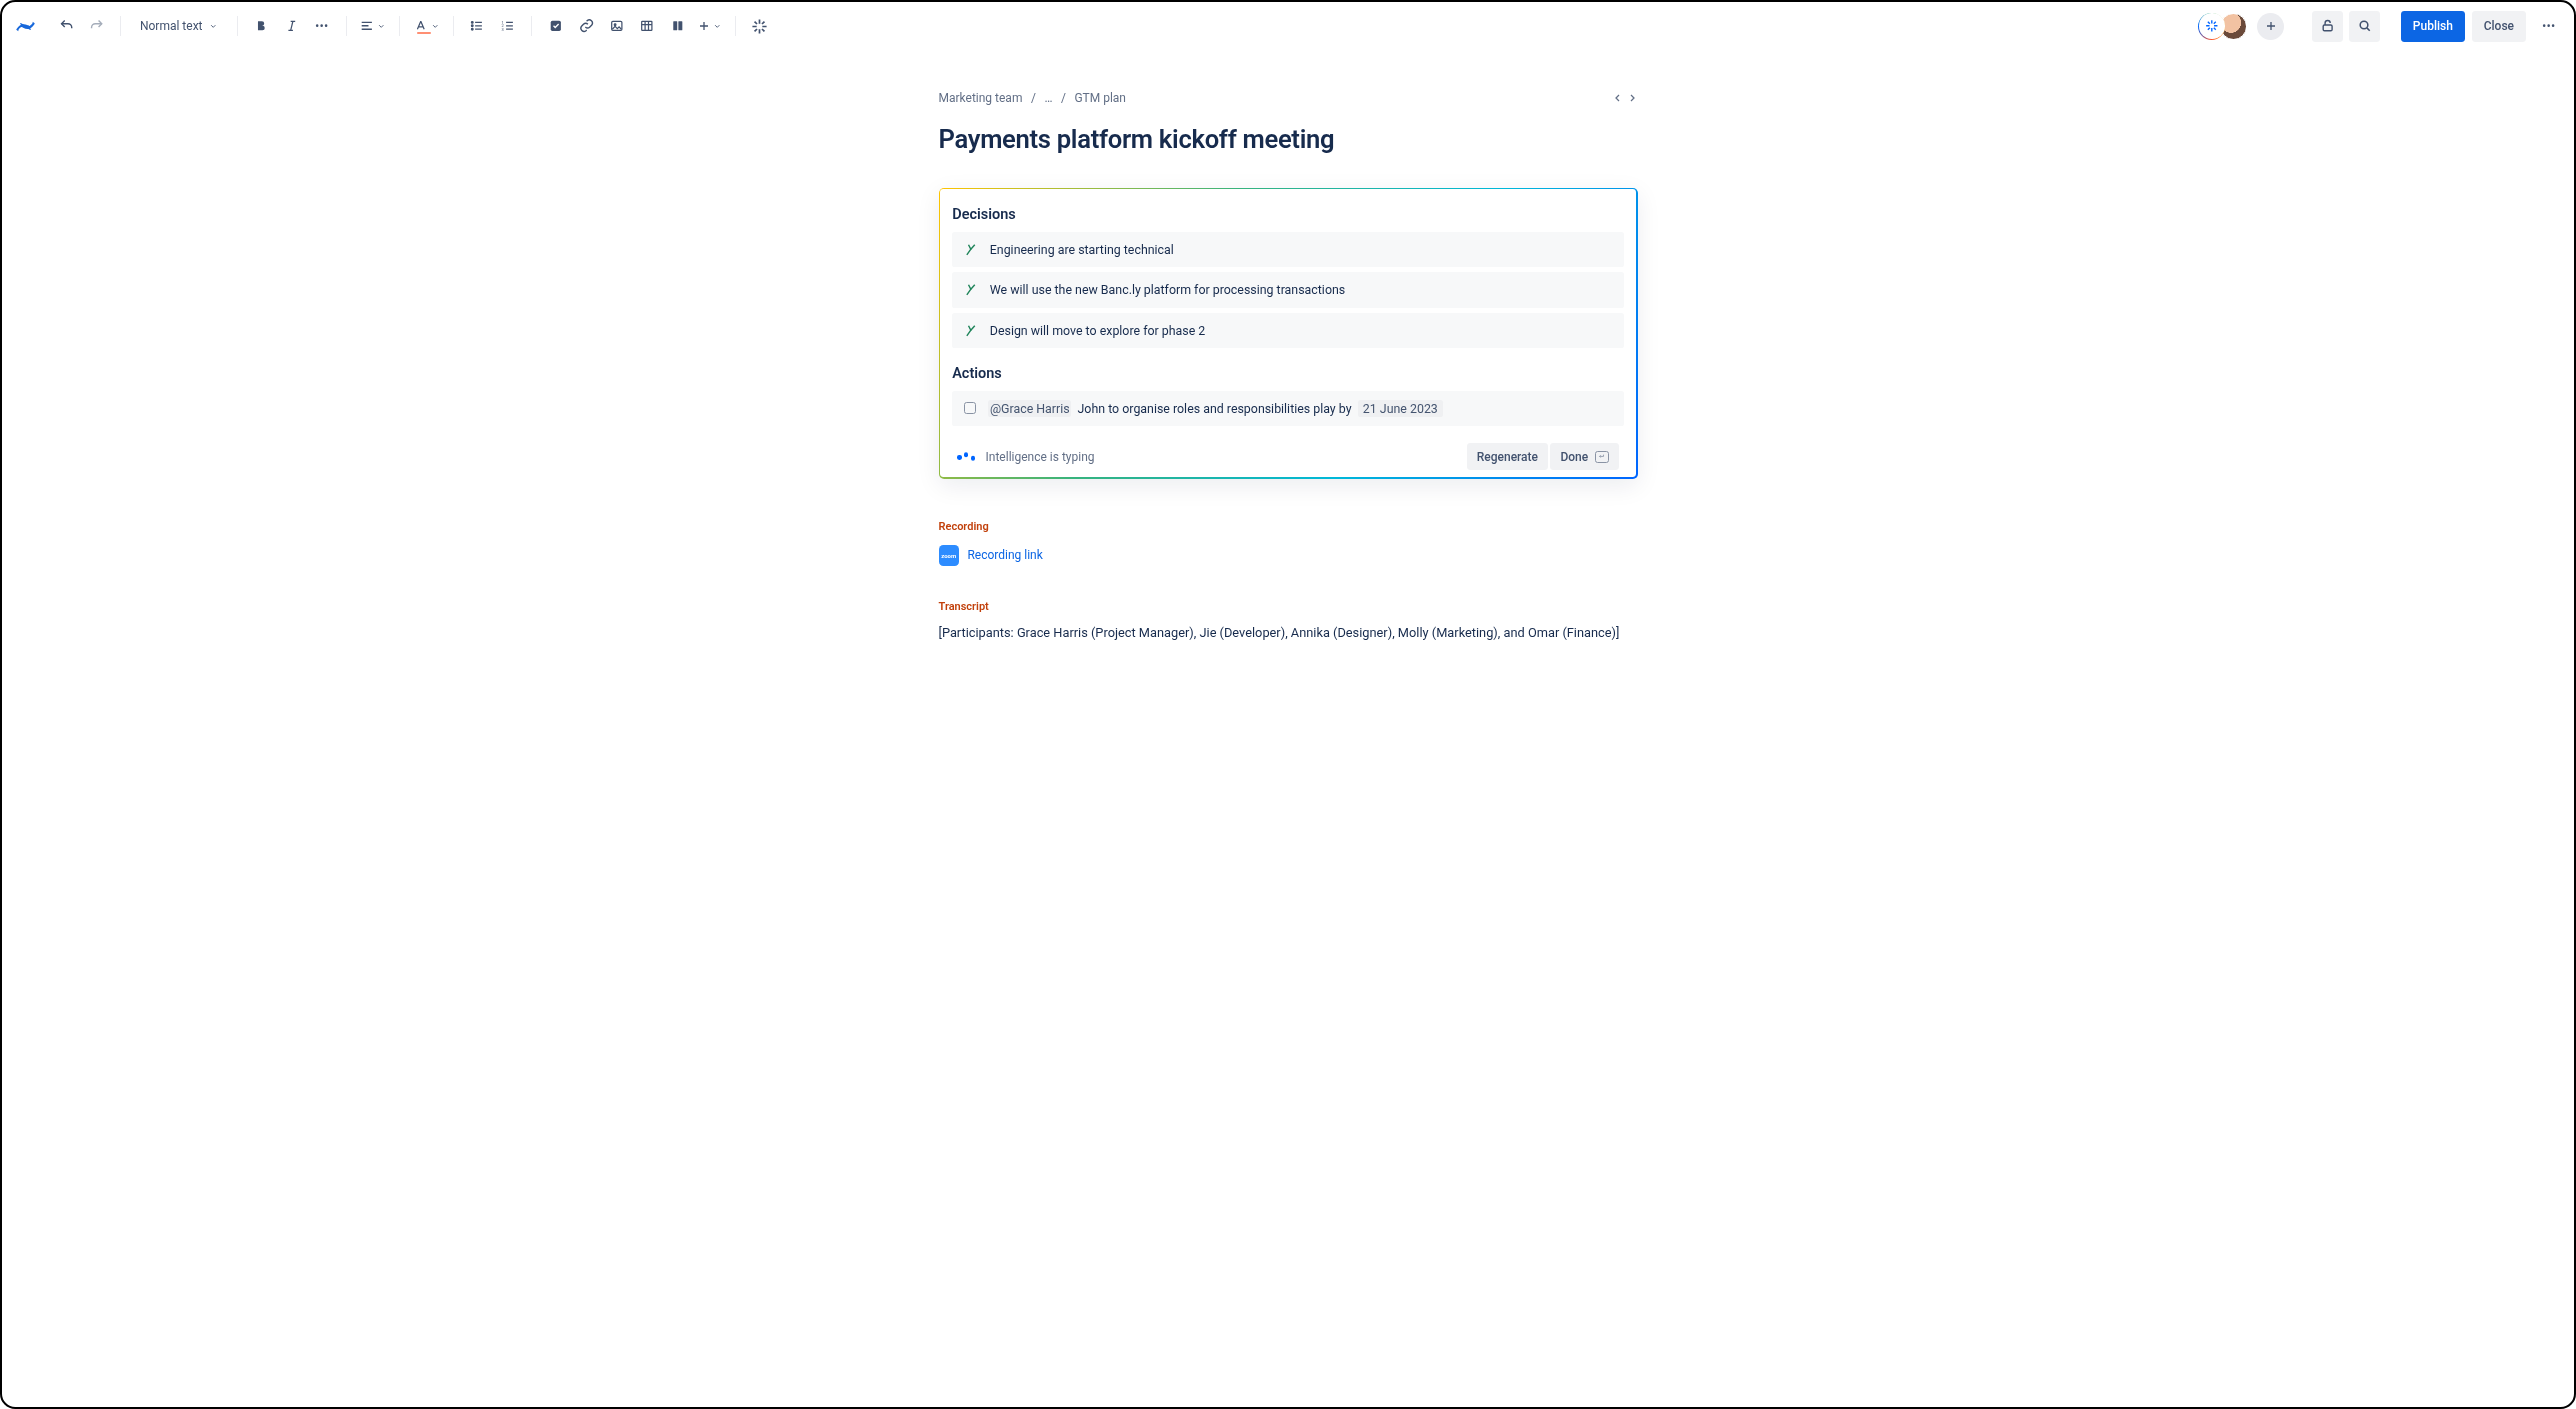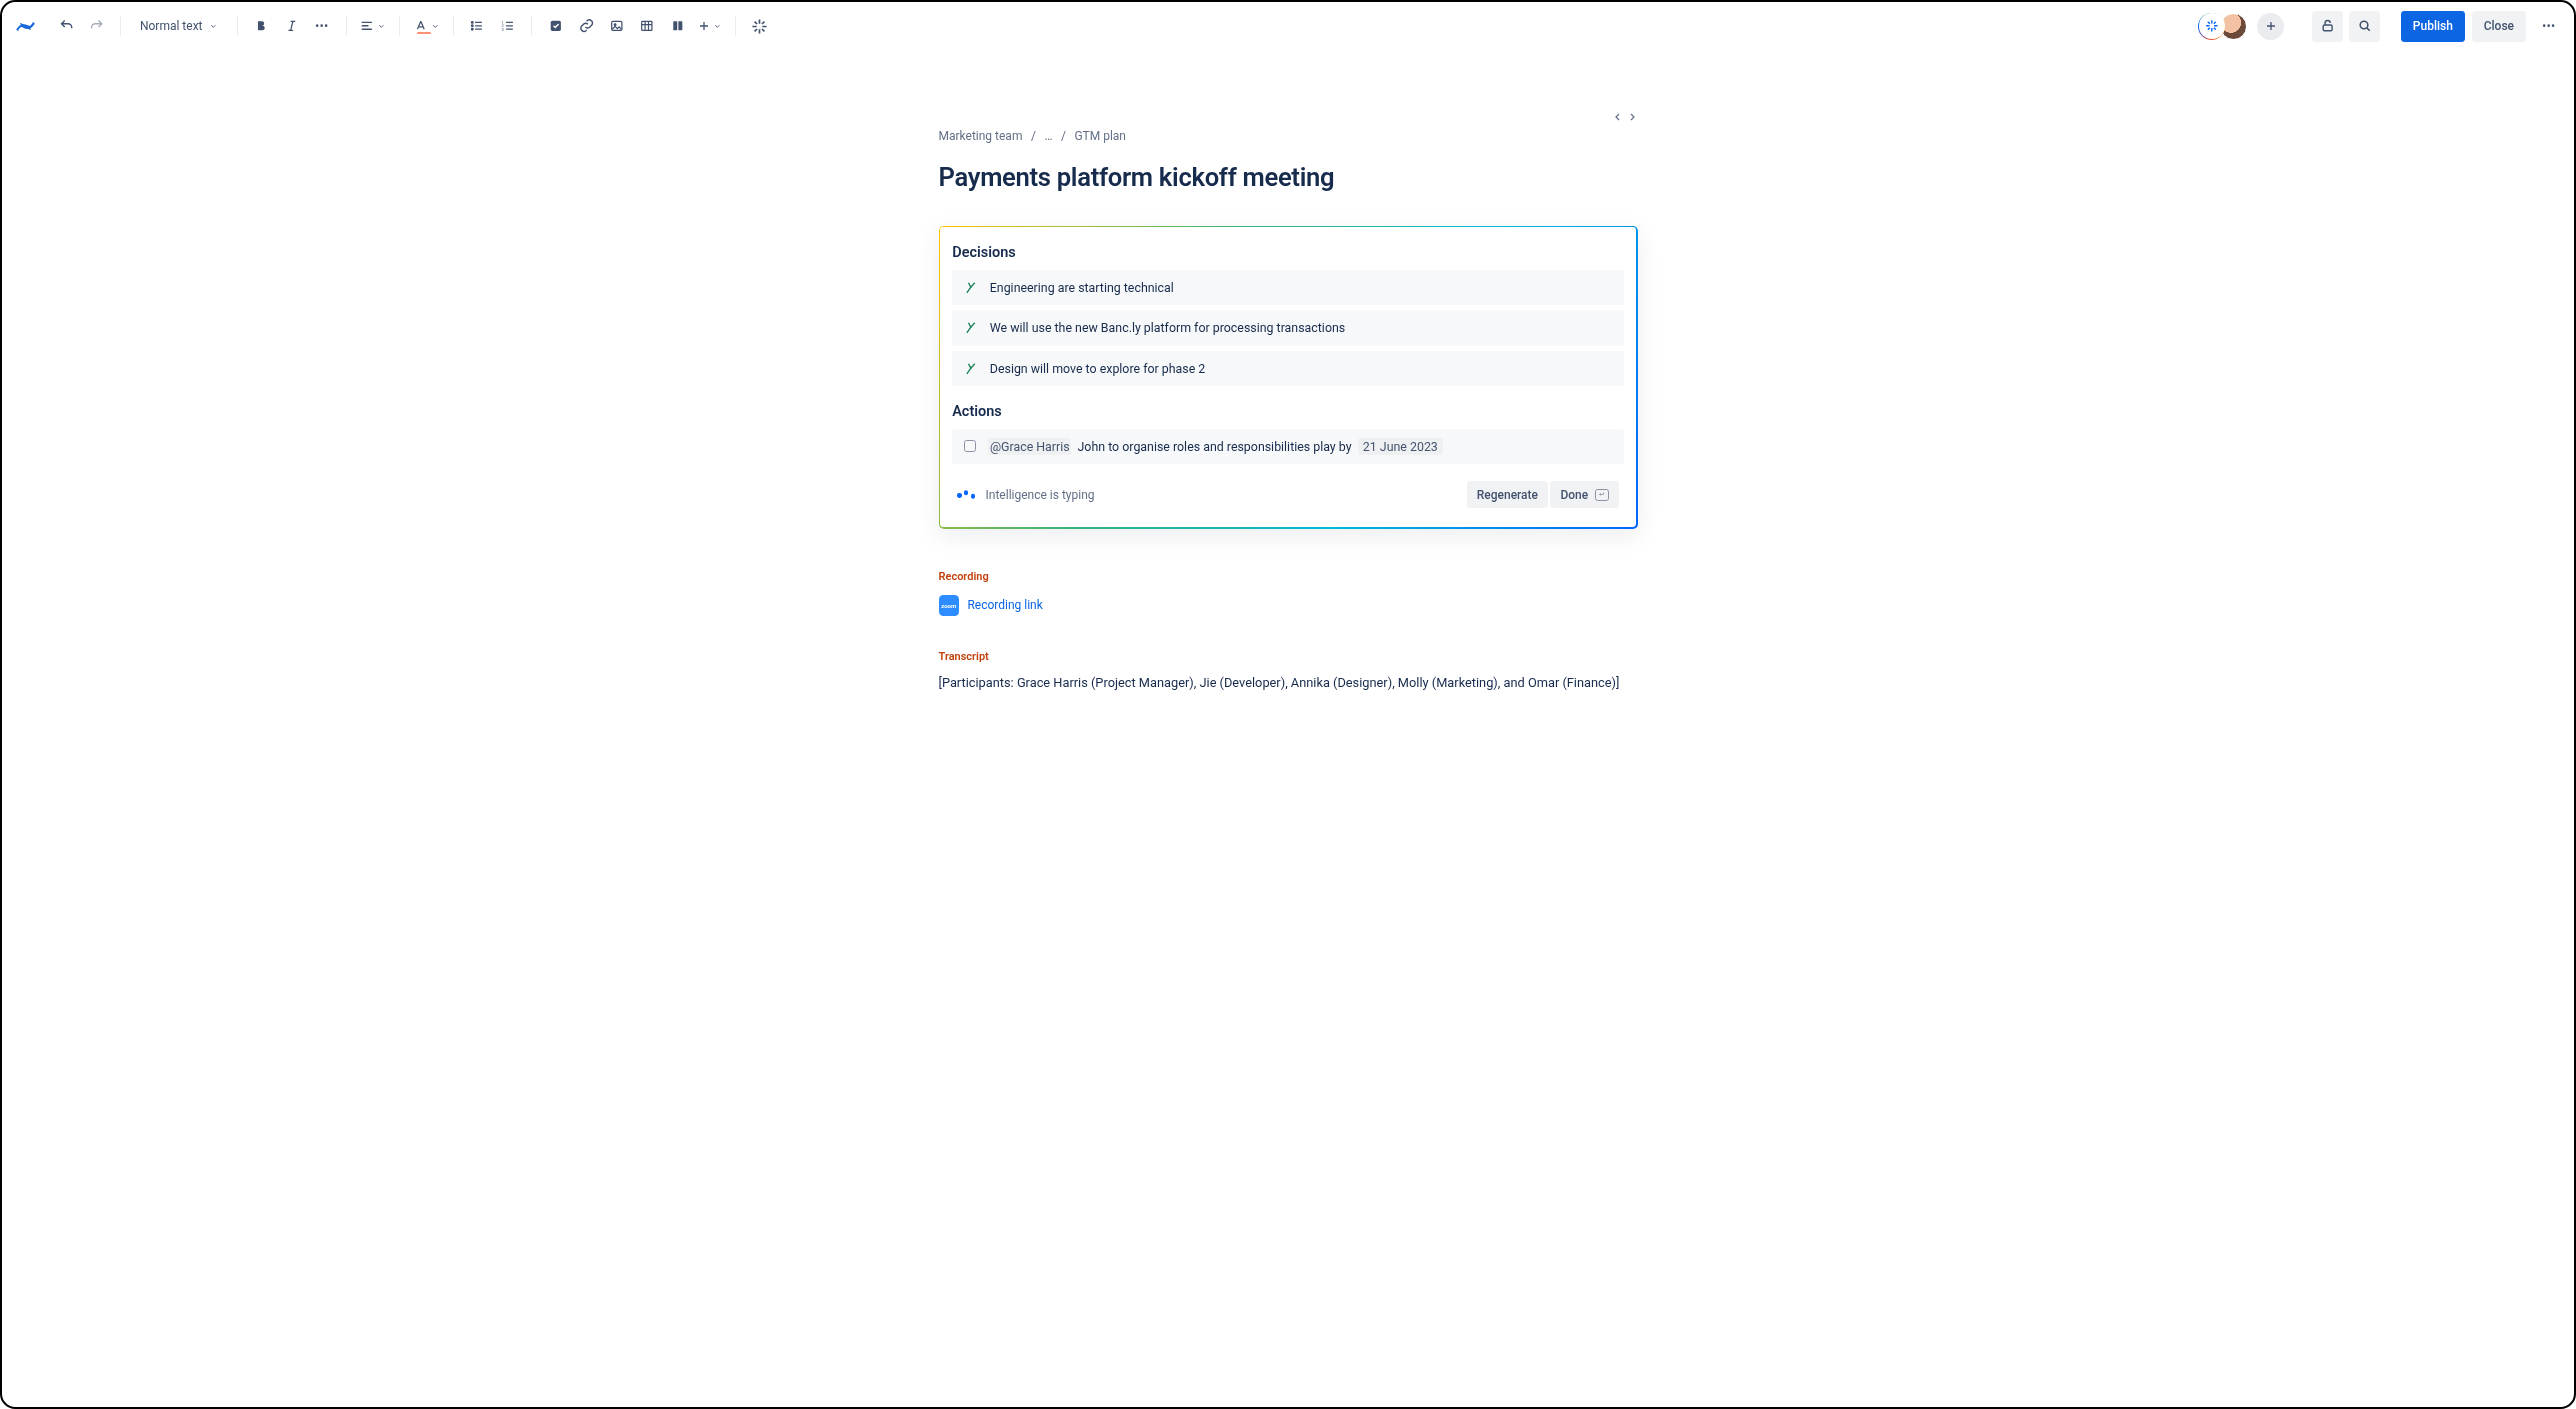--- a/index.html
+++ b/index.html
@@ -66,35 +66,35 @@
   .btn-primary { height:31px; padding:0 12px; border-radius:3.4px; background:#0C66E4; color:#fff; font-weight:500; display:flex; align-items:center; }
   .btn-default { height:31px; padding:0 12px; border-radius:3.4px; background:#F1F2F4; color:#42526E; font-weight:500; display:flex; align-items:center; }
 
   
   .page {
     max-width: 699px;
     margin: 0 auto;
     padding: 34px 0 0 0;
   }
   .bc-row { display:flex; align-items:center; justify-content:space-between; padding: 6.8px 0; }
-  .breadcrumbs { color:#626F86; font-size:12px; display:flex; gap:8.5px; align-items:center;margin-top:38px; }
+  .breadcrumbs { color:#626F86; font-size:12px; display:flex; gap:8.5px; align-items:center; }
   .breadcrumbs span.sep-slash { color:#626F86; }
   .bc-link { color:#626F86; }
   .expand-icons { color:#626F86; display:flex; gap:1.7px; }
   .page-title { font-size:25.6px; font-weight:600; color:#172B4D; margin: 12px 0 34px 0; letter-spacing:-0.3px; }
 
   
   .ai-panel-wrap { position:relative; margin-bottom: 41px; }
   .ai-panel {
     border-radius: 5.1px;
     padding: 1.7px;
     background: linear-gradient(120deg, #FFC400 0%, #36B37E 35%, #00B8D9 65%, #0065FF 100%);
     box-shadow: 0 6.8px 24px rgba(9,30,66,0.08);
   }
-  .ai-panel-inner { background:#fff; border-radius:3.4px; padding: 17px 12px 16px 12px; }
+  .ai-panel-inner { background:#fff; border-radius:3.4px; padding: 17px 12px 4px 12px; }
   .section-h { font-size:14.5px; font-weight:600; color:#172B4D; margin-bottom:8.5px; }
   .item {
     background:#F7F8F9; border-radius:2.6px; padding:10.2px 12px;
     display:flex; align-items:center; gap:12px; margin-bottom:5.1px;
     font-size:12.4px; color:#172B4D;
   }
   .decision-icon { color:#1F845A; flex-shrink:0; width:13.6px; height:13.6px; }
   .check { width:12px; height:12px; border:1.7px solid #8993A4; border-radius:2.6px; flex-shrink:0; }
   .mention { background:#EFF0F2; border-radius:2.6px; padding:0.9px 1.7px; color:#44546F; }
   .mention::before { content:"@"; }

